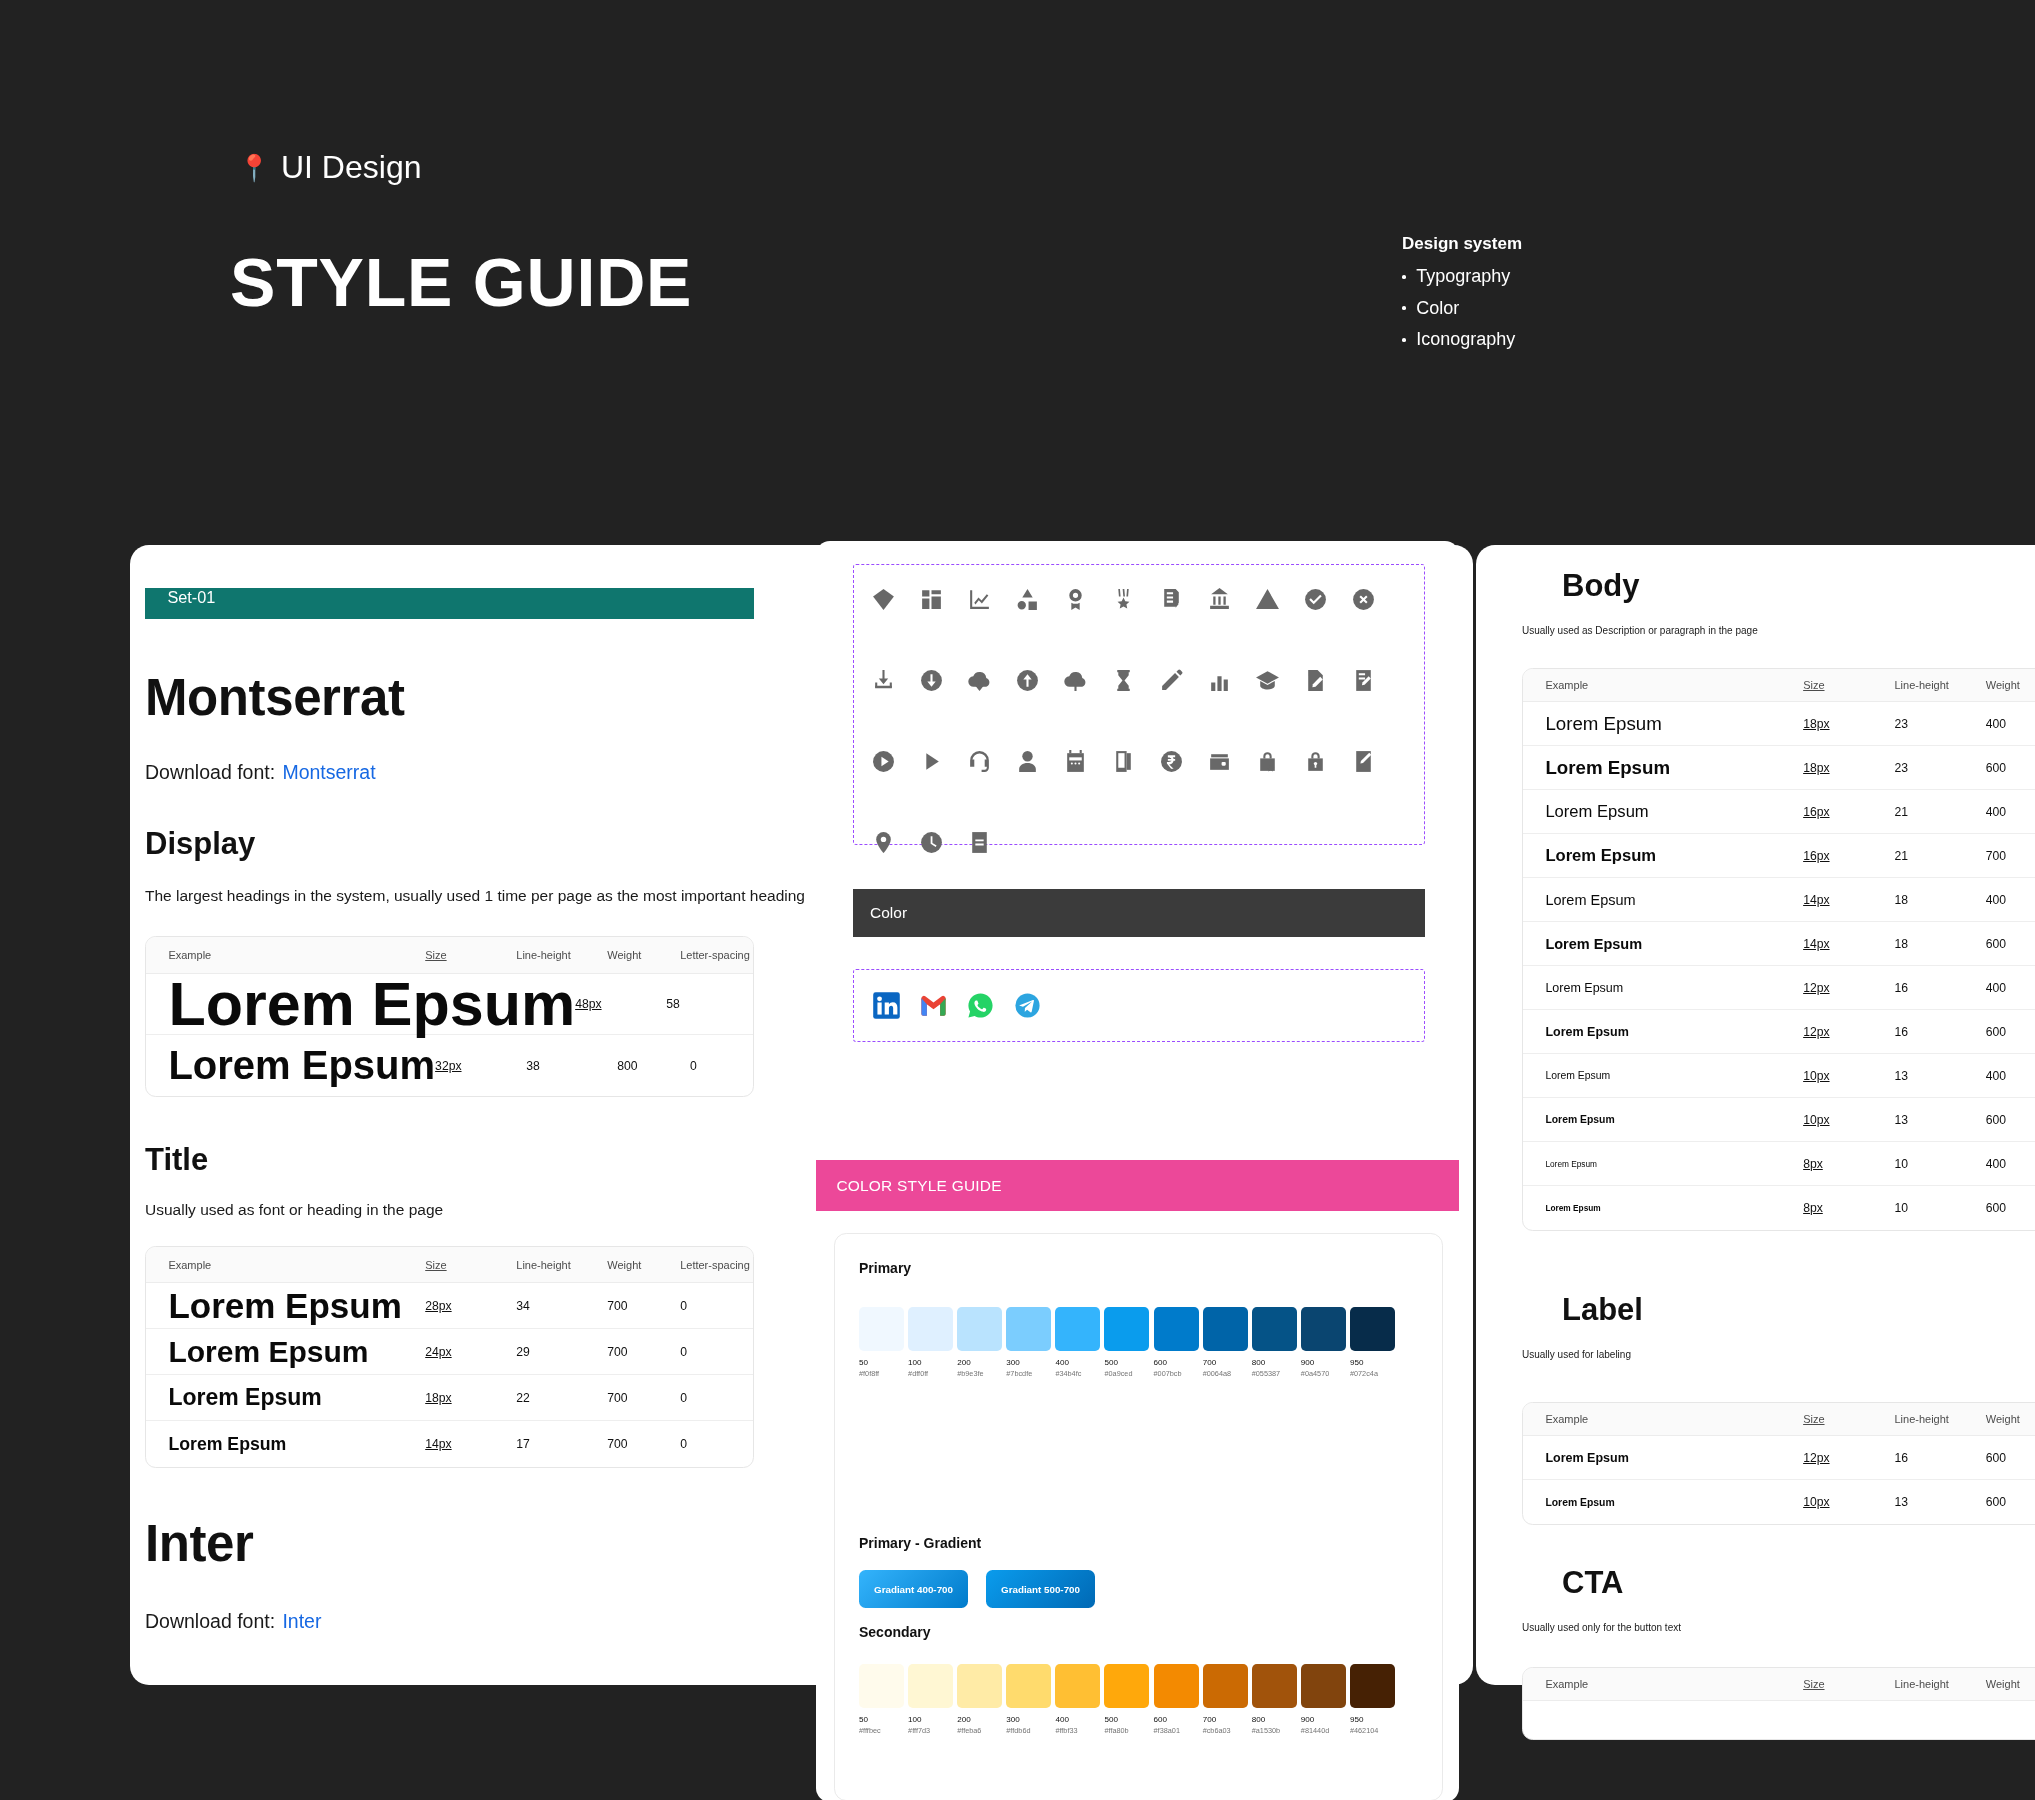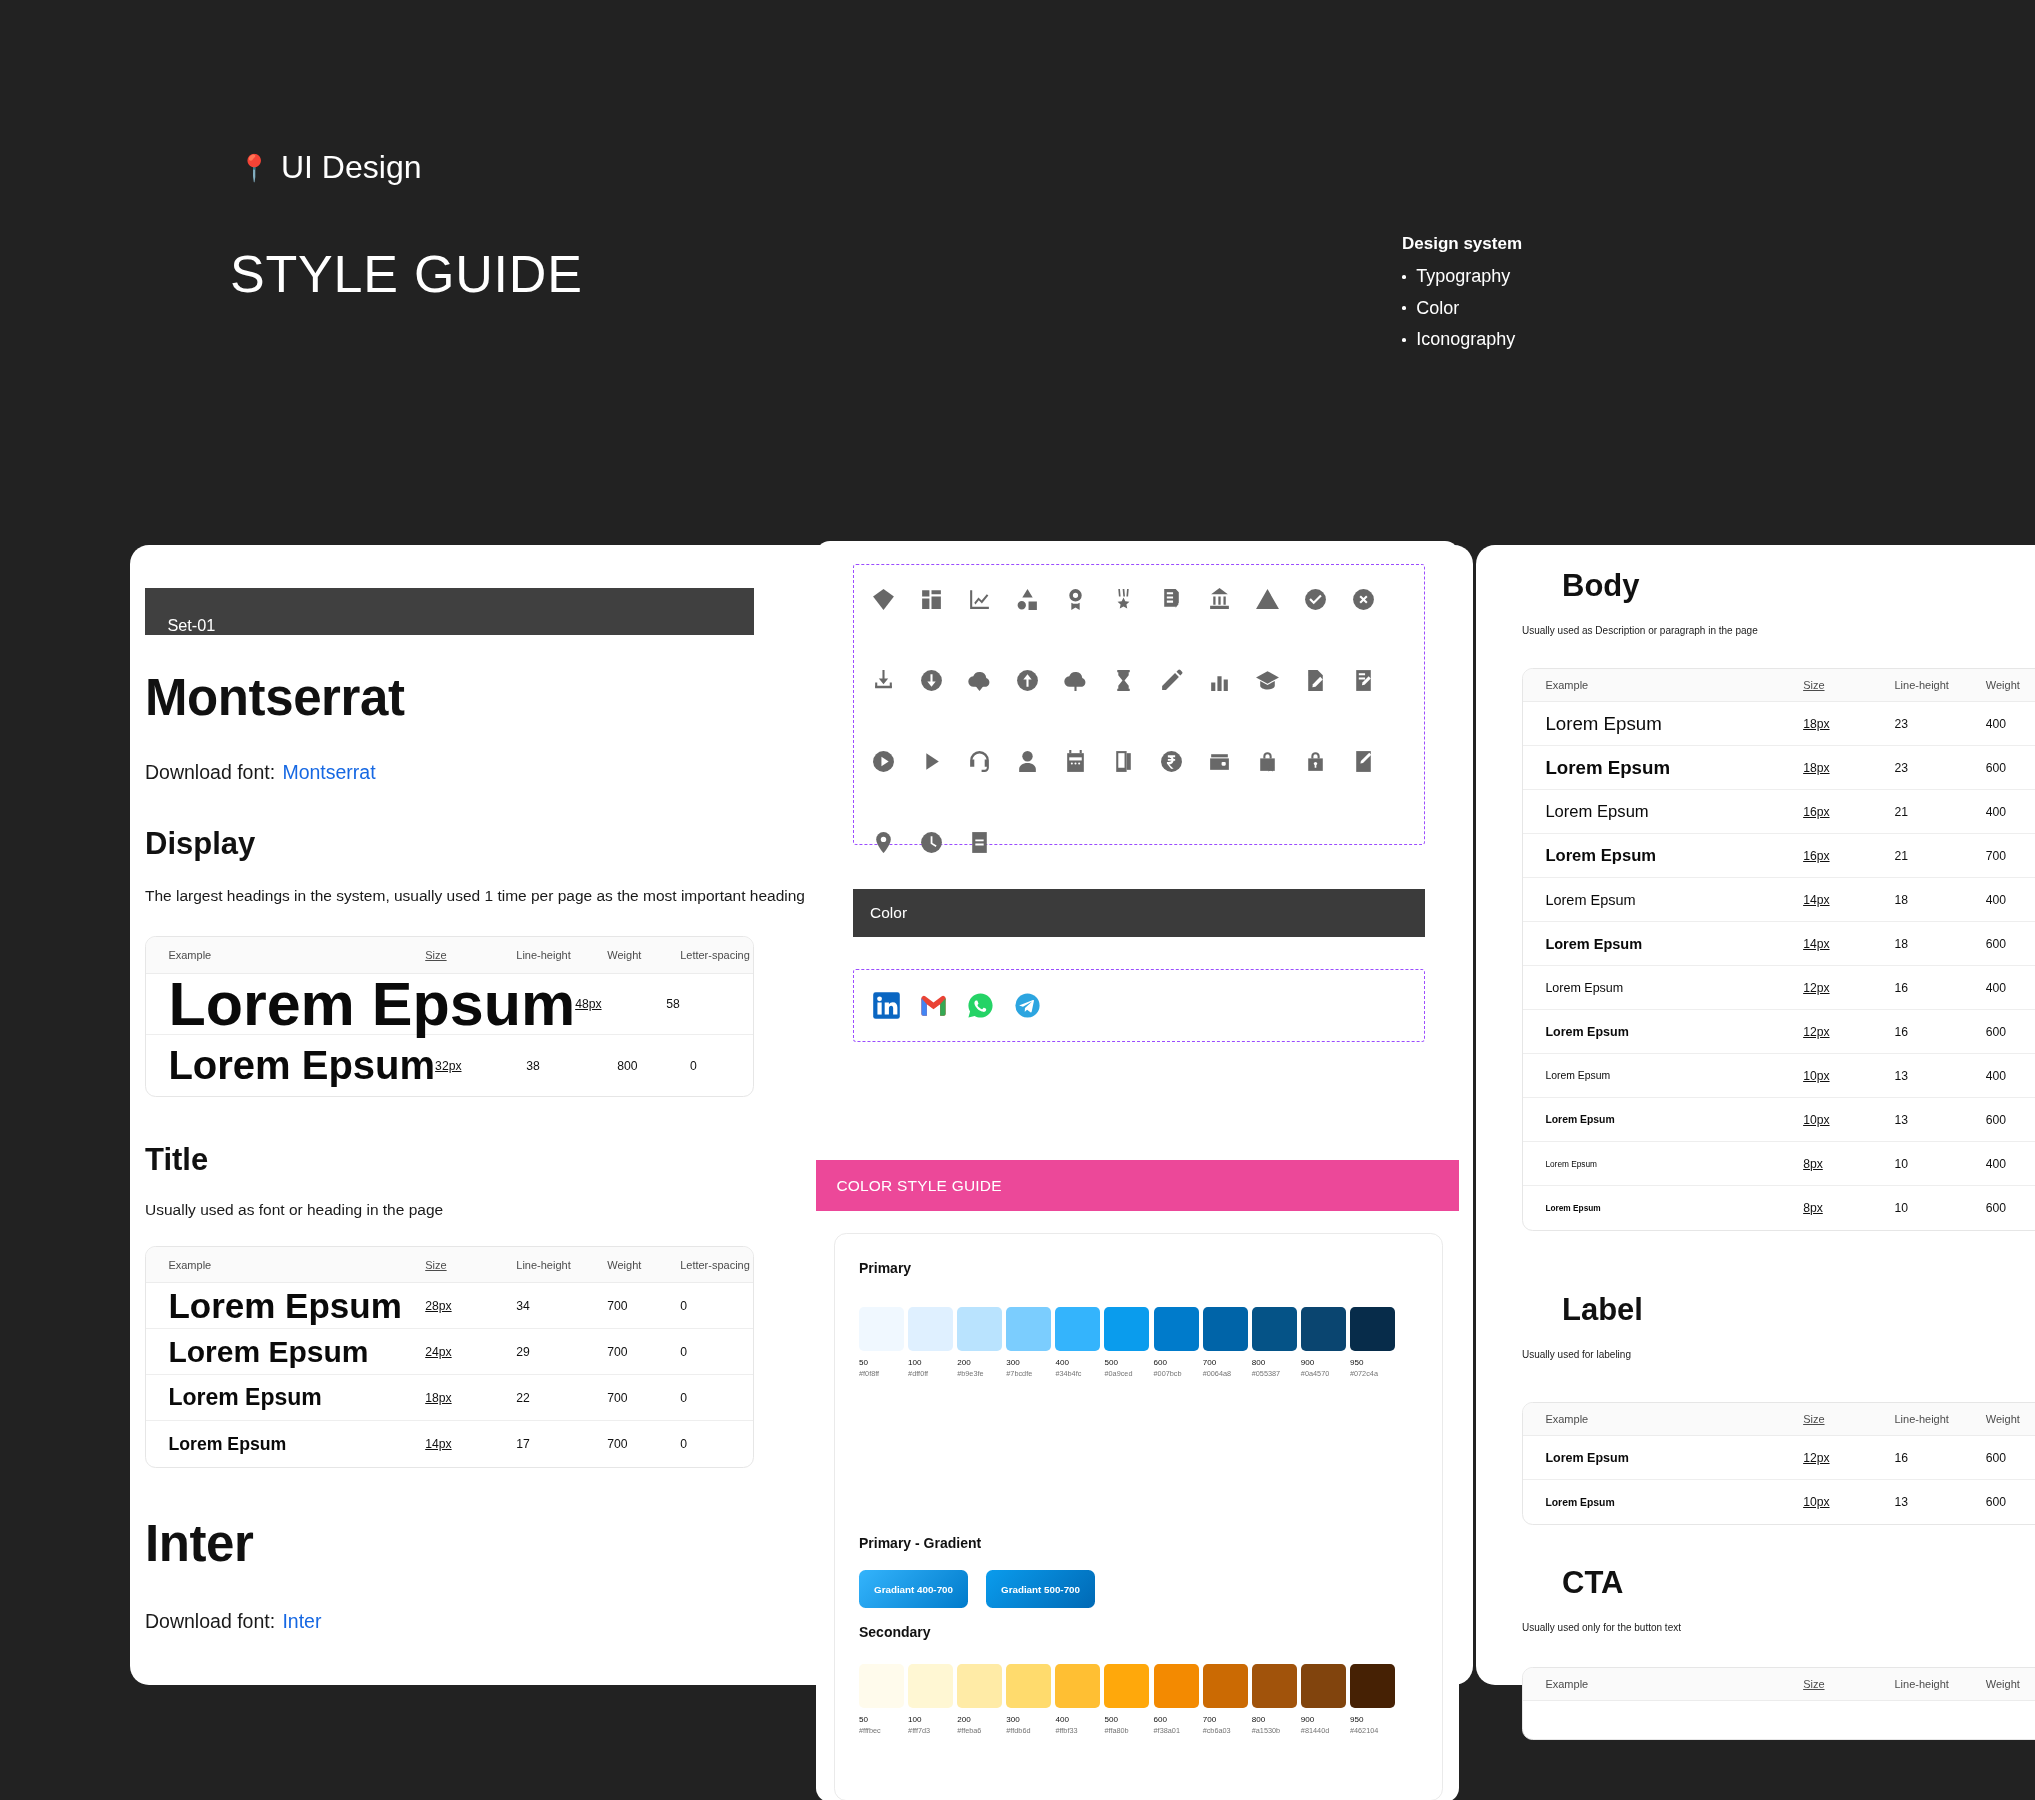--- a/index.html
+++ b/index.html
@@ -14,21 +14,21 @@
   
   .hdr-kicker {
     position: absolute; left: 238px; top: 149px;
     display: flex; align-items: center; gap: 10.6px;
   }
   .pin-icon { font-size: 26px; line-height: 1; }
   .hdr-kicker-text { color: #ffffff; font-size: 32px; font-weight: 400; letter-spacing: 0px; }
 
   .hdr-title {
     position: absolute; left: 230px; top: 248px;
-    color: #ffffff; font-size: 52px; font-weight: 400;
+    color: #ffffff; font-size: 68px; font-weight: 700;
     letter-spacing: 0.8px; line-height: 1;
   }
 
   .ds-block { position: absolute; left: 1402px; top: 234px; }
   .ds-title { color: #ffffff; font-size: 17px; font-weight: 700; margin-bottom: 12.2px; }
   .ds-list { list-style: none; }
   .ds-list li {
     color: #ffffff; font-size: 18px; font-weight: 400;
     margin-bottom: 10.6px; display: flex; align-items: center; gap: 10.6px;
   }
@@ -52,22 +52,22 @@
   }
   .panel-right {
     position: absolute; left: 1476px; top: 545px;
     width: 676px; height: 1140px;
     background: #ffffff; border-radius: 19px;
   }
 
   
   .set-bar {
     position: absolute; left: 145px; top: 588px;
-    width: 609px; height: 47px;
-    background: #404040; display: flex; align-items: flex-end;
+    width: 609px; height: 31px;
+    background: #0f766e; display: flex; align-items: flex-start;
   }
   .set-bar span { color: #ffffff; font-size: 16.3px; padding-left: 22.4px; }
 
   .font-name {
     position: absolute; color: #111111;
     font-size: 51px; font-weight: 800; letter-spacing: -0.4px;
   }
   .dl-line { position: absolute; font-size: 19.5px; color: #1a1a1a; }
   .dl-line a { color: #1668e3; text-decoration: none; margin-left: 7.3px; }
 

